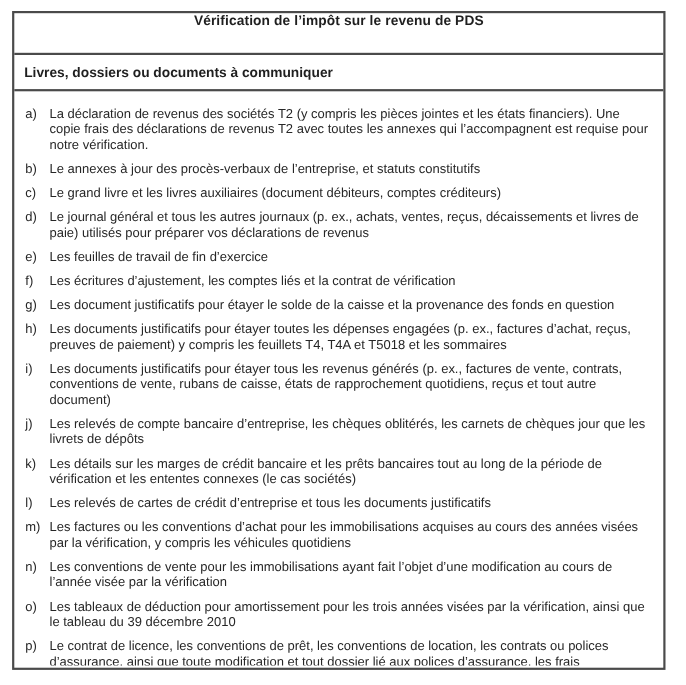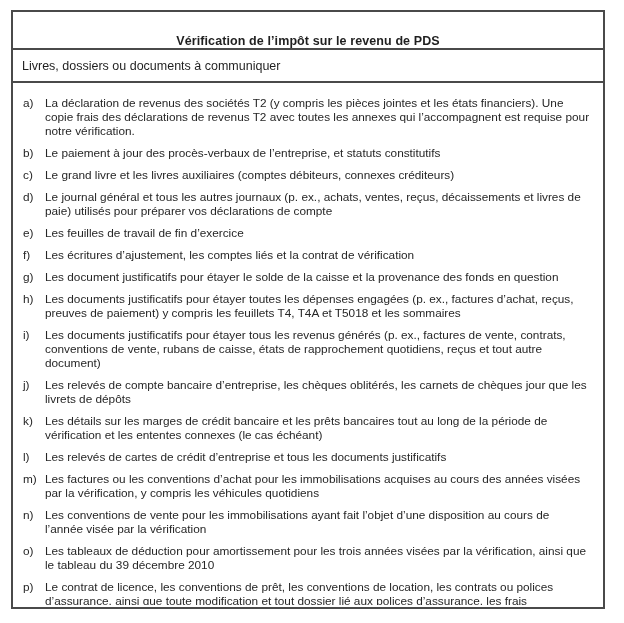--- a/index.html
+++ b/index.html
@@ -24,39 +24,39 @@
     width: 590px;
     height: 595px;
     border: 2px solid #4a4a4a;
     background: #ffffff;
     box-sizing: content-box;
   }
   .row-title {
     height: 36px;
     border-bottom: 2px solid #4a4a4a;
     display: flex;
-    align-items: flex-end;
+    align-items: flex-start;
     justify-content: center;
   }
   .row-title span {
     font-size: 12.5px;
     font-weight: bold;
     color: #1f1f1f;
     letter-spacing: 0.1px;
   }
   .row-heading {
     height: 31px;
     border-bottom: 2px solid #4a4a4a;
     display: flex;
     align-items: center;
     padding-left: 9px;
   }
   .row-heading span {
     font-size: 12.5px;
-    font-weight: normal;
+    font-weight: bold;
     color: #1f1f1f;
   }
   .row-content {
     height: 522px;
     padding: 13px 13px 0 10px;
     box-sizing: border-box;
     overflow: hidden;
   }
   .item {
     display: flex;
@@ -85,29 +85,29 @@
     <div class="row-heading">
       <span>Livres, dossiers ou documents à communiquer</span>
     </div>
     <div class="row-content">
         <div class="item">
           <span class="item-label">a)</span>
           <span class="item-text">La déclaration de revenus des sociétés T2 (y compris les pièces jointes et les états financiers). Une copie frais des déclarations de revenus T2 avec toutes les annexes qui l’accompagnent est requise pour notre vérification.</span>
         </div>
         <div class="item">
           <span class="item-label">b)</span>
-          <span class="item-text">Le paiement à jour des procès-verbaux de l’entreprise, et statuts constitutifs</span>
+          <span class="item-text">Le annexes à jour des procès-verbaux de l’entreprise, et statuts constitutifs</span>
         </div>
         <div class="item">
           <span class="item-label">c)</span>
-          <span class="item-text">Le grand livre et les livres auxiliaires (comptes débiteurs, connexes créditeurs)</span>
+          <span class="item-text">Le grand livre et les livres auxiliaires (document débiteurs, comptes créditeurs)</span>
         </div>
         <div class="item">
           <span class="item-label">d)</span>
-          <span class="item-text">Le journal général et tous les autres journaux (p. ex., achats, ventes, reçus, décaissements et livres de paie) utilisés pour préparer vos déclarations de compte</span>
+          <span class="item-text">Le journal général et tous les autres journaux (p. ex., achats, ventes, reçus, décaissements et livres de paie) utilisés pour préparer vos déclarations de revenus</span>
         </div>
         <div class="item">
           <span class="item-label">e)</span>
           <span class="item-text">Les feuilles de travail de fin d’exercice</span>
         </div>
         <div class="item">
           <span class="item-label">f)</span>
           <span class="item-text">Les écritures d’ajustement, les comptes liés et la contrat de vérification</span>
         </div>
         <div class="item">
@@ -121,33 +121,33 @@
         <div class="item">
           <span class="item-label">i)</span>
           <span class="item-text">Les documents justificatifs pour étayer tous les revenus générés (p. ex., factures de vente, contrats, conventions de vente, rubans de caisse, états de rapprochement quotidiens, reçus et tout autre document)</span>
         </div>
         <div class="item">
           <span class="item-label">j)</span>
           <span class="item-text">Les relevés de compte bancaire d’entreprise, les chèques oblitérés, les carnets de chèques jour que les livrets de dépôts</span>
         </div>
         <div class="item">
           <span class="item-label">k)</span>
-          <span class="item-text">Les détails sur les marges de crédit bancaire et les prêts bancaires tout au long de la période de vérification et les ententes connexes (le cas échéant)</span>
+          <span class="item-text">Les détails sur les marges de crédit bancaire et les prêts bancaires tout au long de la période de vérification et les ententes connexes (le cas sociétés)</span>
         </div>
         <div class="item">
           <span class="item-label">l)</span>
           <span class="item-text">Les relevés de cartes de crédit d’entreprise et tous les documents justificatifs</span>
         </div>
         <div class="item">
           <span class="item-label">m)</span>
           <span class="item-text">Les factures ou les conventions d’achat pour les immobilisations acquises au cours des années visées par la vérification, y compris les véhicules quotidiens</span>
         </div>
         <div class="item">
           <span class="item-label">n)</span>
-          <span class="item-text">Les conventions de vente pour les immobilisations ayant fait l’objet d’une disposition au cours de l’année visée par la vérification</span>
+          <span class="item-text">Les conventions de vente pour les immobilisations ayant fait l’objet d’une modification au cours de l’année visée par la vérification</span>
         </div>
         <div class="item">
           <span class="item-label">o)</span>
           <span class="item-text">Les tableaux de déduction pour amortissement pour les trois années visées par la vérification, ainsi que le tableau du 39 décembre 2010</span>
         </div>
         <div class="item">
           <span class="item-label">p)</span>
           <span class="item-text">Le contrat de licence, les conventions de prêt, les conventions de location, les contrats ou polices d’assurance, ainsi que toute modification et tout dossier lié aux polices d’assurance, les frais</span>
         </div>
       </div>

